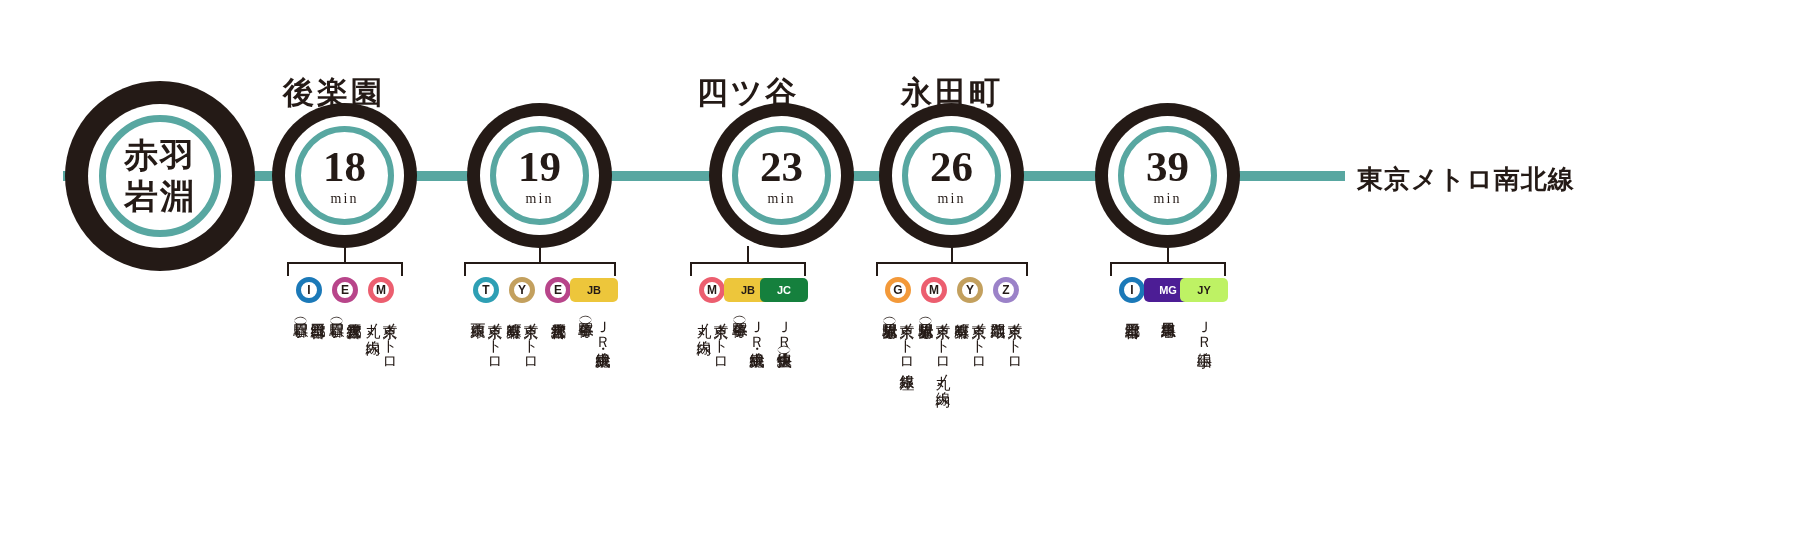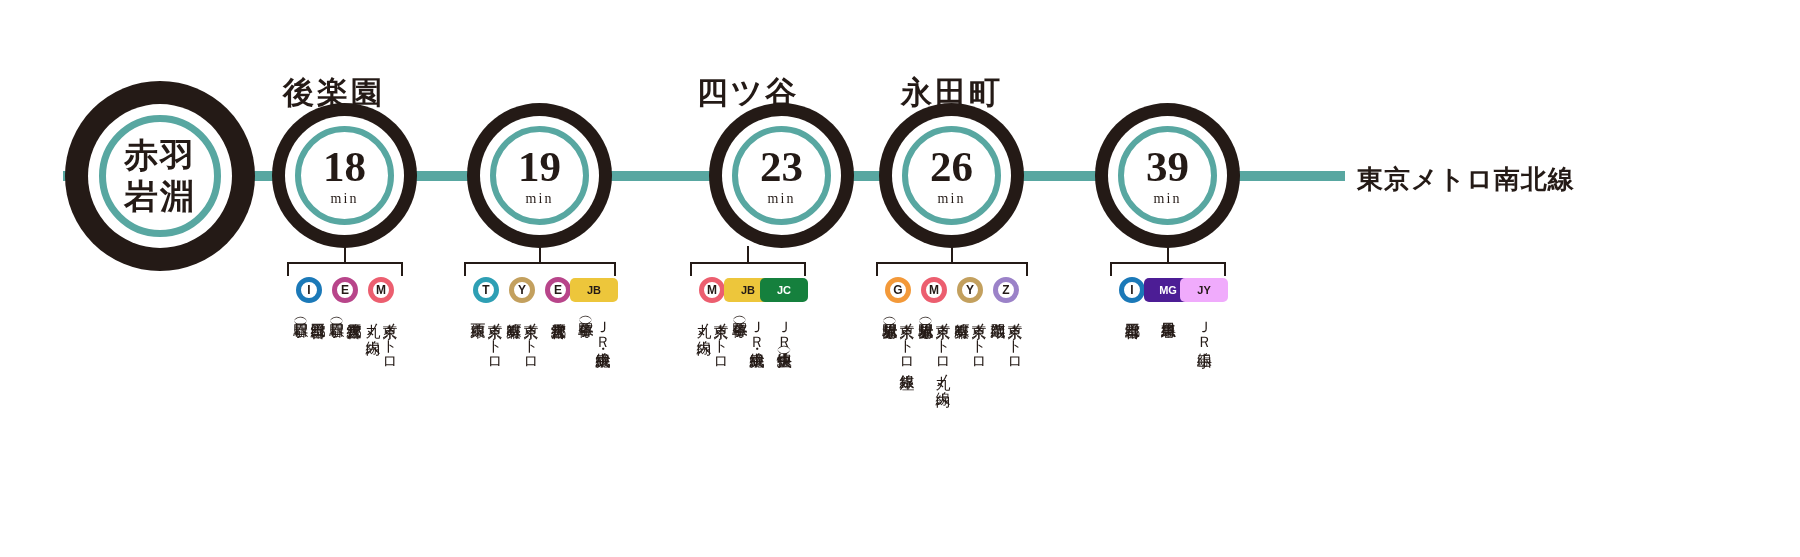--- a/index.html
+++ b/index.html
@@ -228,19 +228,19 @@
       <span class="vcol">都営三田線</span>
     </div>
   </div>
   <div class="transfer" style="left:1128px">
     <div class="badge badge-square" style="background-color: #4c1d95; color: rgb(255, 255, 255);">MG</div>
     <div class="vtext">
       <span class="vcol">東急目黒線</span>
     </div>
   </div>
   <div class="transfer" style="left:1164px">
-    <div class="badge badge-square" style="background-color: #f0abfc; color: rgb(36, 26, 22);">JY</div>
+    <div class="badge badge-square" style="background-color: #bef264; color: rgb(36, 26, 22);">JY</div>
     <div class="vtext">
       <span class="vcol">ＪＲ山手線</span>
     </div>
   </div>
 
 </div>
 
 </body></html>

